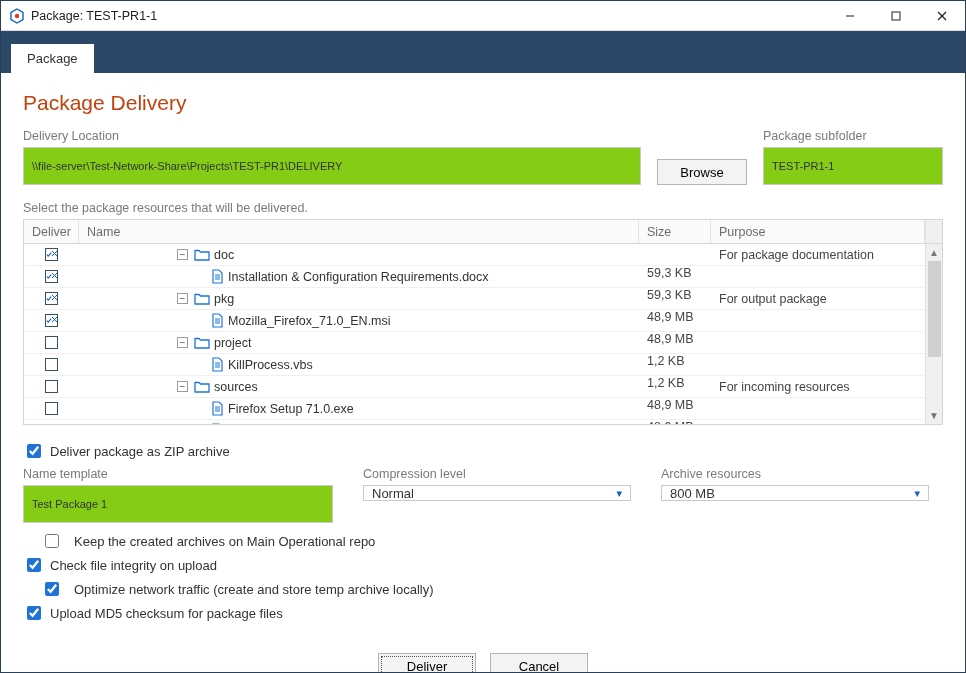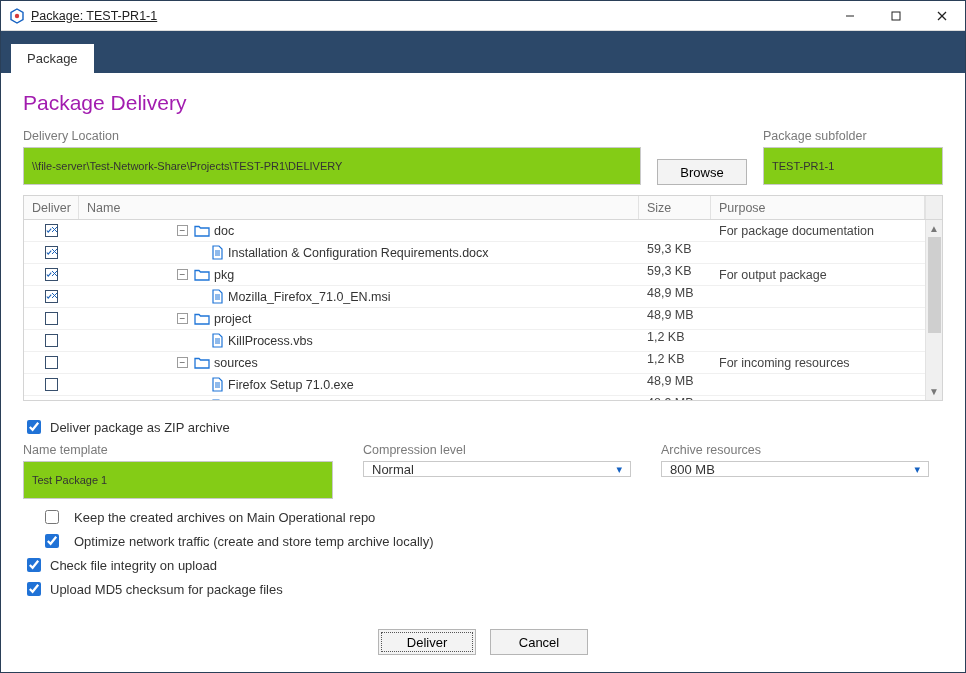--- a/index.html
+++ b/index.html
@@ -20,21 +20,21 @@
   }
   .titlebar {
     height: 30px;
     background: #fff;
     display: flex;
     align-items: center;
     padding: 0 0 0 8px;
     border-bottom: 1px solid #ddd;
   }
   .titlebar .app-icon { margin-right: 6px; display:flex; align-items:center;}
-  .titlebar .title { flex: 1; font-size: 12.5px; color:#222;text-decoration:underline; }
+  .titlebar .title { flex: 1; font-size: 12.5px; color:#222; }
   .win-btn { width: 46px; height: 30px; display:flex; align-items:center; justify-content:center; color:#222;}
   .navbar {
     height: 42px;
     background: #2c4869;
     display: flex;
     align-items: flex-end;
     padding: 0 9px;
   }
   .tab {
     background: #fff;
@@ -46,21 +46,21 @@
     margin-bottom: 0;
   }
   .content {
     flex: 1;
     padding: 18px 22px 18px 22px;
     display: flex;
     flex-direction: column;
     overflow: hidden;
   }
   .page-title {
-    color: #a21caf;
+    color: #c2410c;
     font-size: 21px;
     font-weight: 400;
     margin-bottom: 14px;
   }
   .row { display:flex; gap:16px; align-items:flex-end; margin-bottom: 10px;}
   .field-group { display:flex; flex-direction:column; }
   .field-label { color: #7a7a7a; font-size: 12.5px; margin-bottom: 4px;}
   .txt {
     border: 1px solid #c9c9c9;
     height: 38px;
@@ -191,20 +191,21 @@
         <span class="field-label">Delivery Location</span>
         <input class="txt" value="\\file-server\Test-Network-Share\Projects\TEST-PR1\DELIVERY" style="">
       </div>
       <button class="btn" style="width:90px;">Browse</button>
       <div class="field-group" style="width:180px;">
         <span class="field-label">Package subfolder</span>
         <input class="txt" value="TEST-PR1-1" style="">
       </div>
     </div>
 
+    <div class="help-text">Select the package resources that will be delivered.</div>
 
     <div class="grid-wrap">
       <div class="grid-header">
         <div class="col col-del">Deliver</div>
         <div class="col col-name">Name</div>
         <div class="col col-size">Size</div>
         <div class="col col-purp">Purpose</div>
         <div class="col col-scroll"></div>
       </div>
       <div class="grid-body" id="grid-body">
@@ -427,28 +428,28 @@
             <span>800 MB</span>
             <span class="chev">▾</span>
           </div>
         </div>
       </div>
 
       <label class="chk-line sub">
         <input type="checkbox" style="">
         <span>Keep the created archives on Main Operational repo</span>
       </label>
+      <label class="chk-line">
+        <input type="checkbox" checked="" style="">
+        <span>Check file integrity on upload</span>
+      </label>
+
       <label class="chk-line sub">
         <input type="checkbox" checked="" style="">
         <span>Optimize network traffic (create and store temp archive locally)</span>
-      </label>
-
-      <label class="chk-line">
-        <input type="checkbox" checked="" style="">
-        <span>Check file integrity on upload</span>
       </label>
       <label class="chk-line">
         <input type="checkbox" checked="" style="">
         <span>Upload MD5 checksum for package files</span>
       </label>
     </div>
 
     <div class="footer-btns">
       <button class="btn primary-frame">Deliver</button>
       <button class="btn">Cancel</button>

